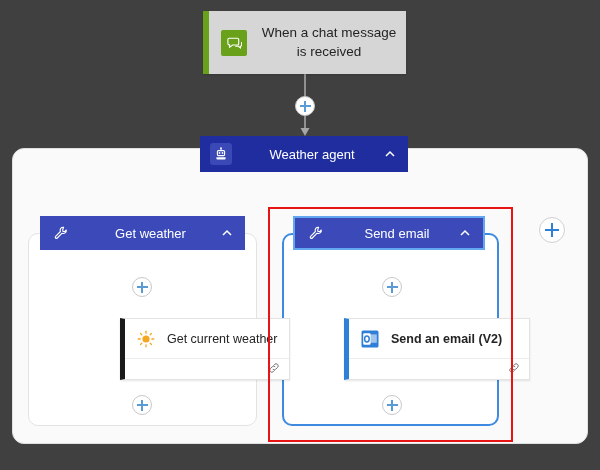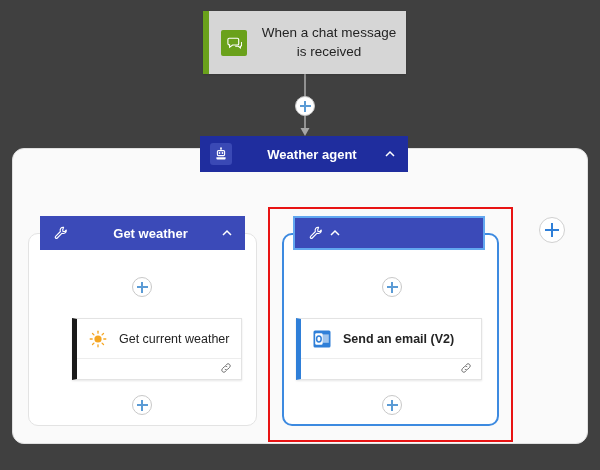--- a/index.html
+++ b/index.html
@@ -103,21 +103,21 @@
     align-items: center;
     justify-content: center;
   }
   .node.agent .node-icon {
     background: #3a49b5;
     border-radius: 3px;
   }
   .node-title {
     margin-left: 10px;
     font-size: 13px;
-    font-weight: bold;
+    font-weight: normal;
     flex: 1 1 auto;
     white-space: nowrap;
   }
   .chevron {
     width: 16px;
     height: 16px;
     flex: 0 0 auto;
     display: flex;
     align-items: center;
     justify-content: center;
@@ -168,20 +168,21 @@
     background: transparent;
   }
 
   
   .action-card {
     position: absolute;
     box-sizing: border-box;
     background: #ffffff;
     border: 1px solid #e3e3e3;
     box-shadow: 0 1px 2px rgba(0,0,0,0.10);
+    margin-left: 48px;
   }
   .action-card.a {
     left: 72px;
     top: 318px;
     width: 170px;
     height: 62px;
     border-left: 5px solid #1a1a1a;
   }
   .action-card.b {
     left: 296px;
@@ -344,20 +345,21 @@
       </svg>
     </span>
   </div>
 
   <div class="node tool-b">
     <span class="node-icon">
       <svg width="16" height="16" viewBox="0 0 16 16">
         <path d="M10.6 2.3a3 3 0 0 0-3.2 4.2L2.6 11.3a1.2 1.2 0 0 0 1.7 1.7l4.8-4.8a3 3 0 0 0 4.2-3.2L11.6 6.6 9.9 6.4 9.7 4.7z" fill="none" stroke="#ffffff" stroke-width="1.1" stroke-linejoin="round"></path>
       </svg>
     </span>
+    <span class="node-title">Send email</span>
     <span class="chevron">
       <svg width="14" height="14" viewBox="0 0 14 14">
         <polyline points="3,9 7,5 11,9" fill="none" stroke="#ffffff" stroke-width="1.5"></polyline>
       </svg>
     </span>
   </div>
 
   <div class="action-card a">
     <div class="action-body">
       <span class="action-icon">

